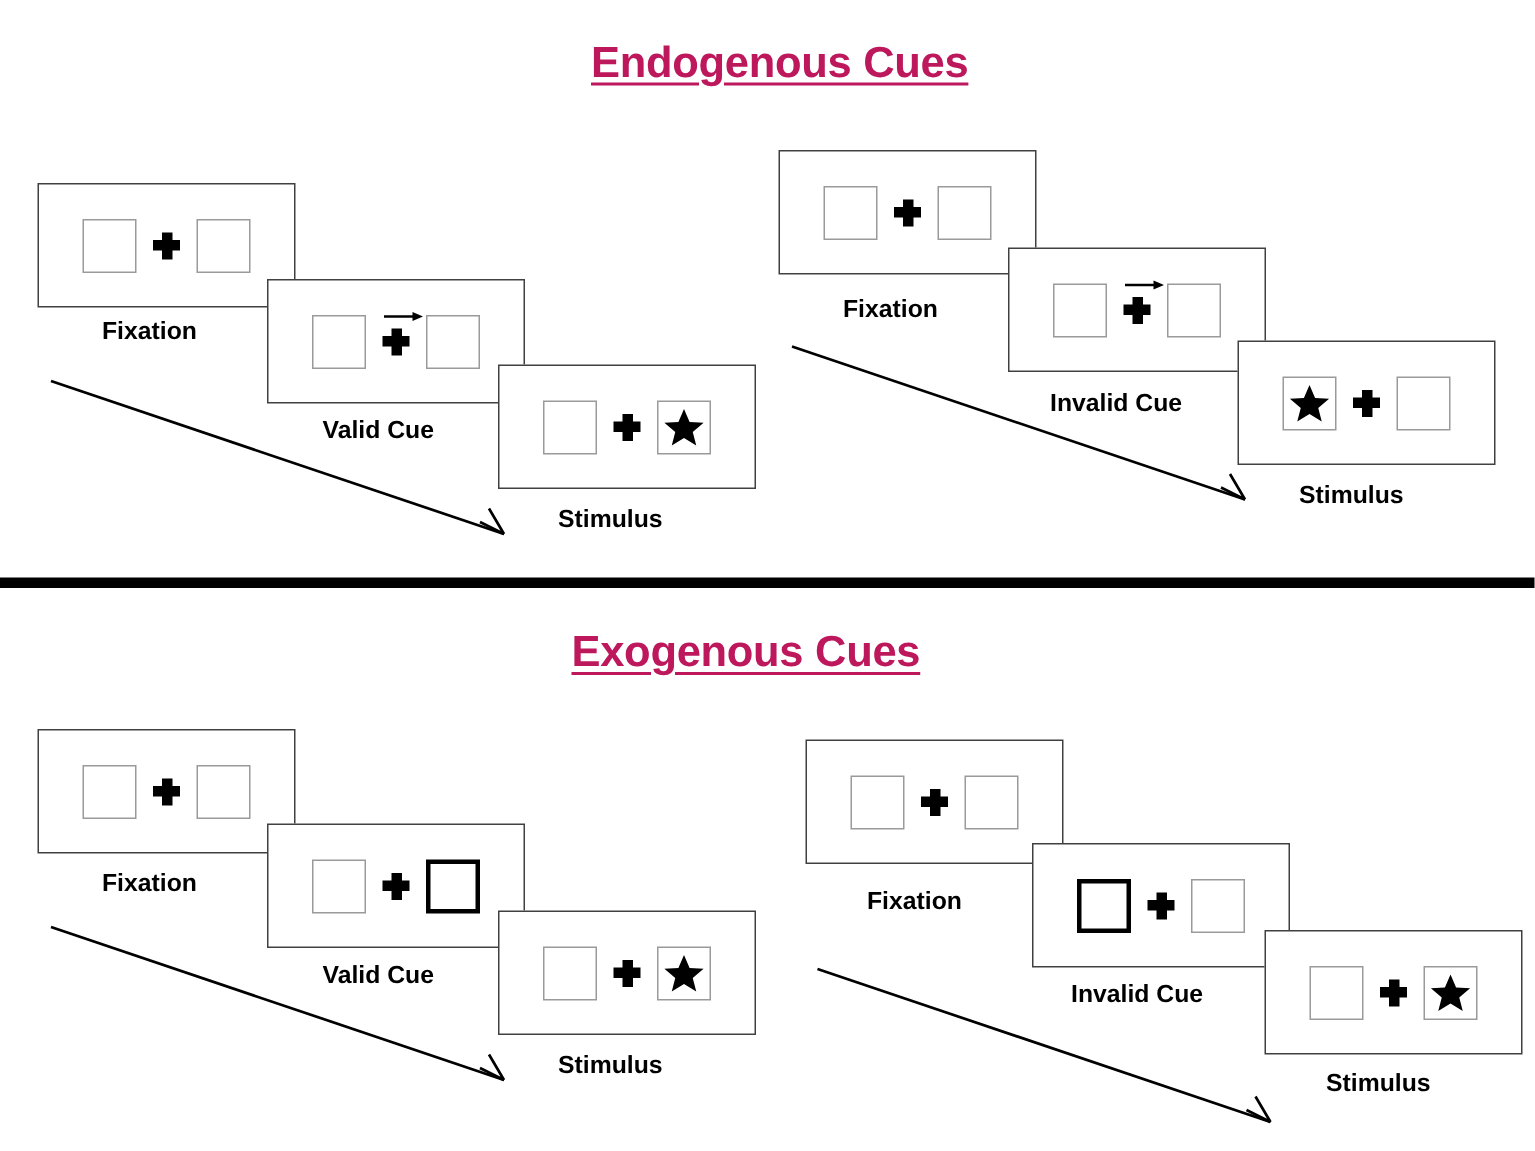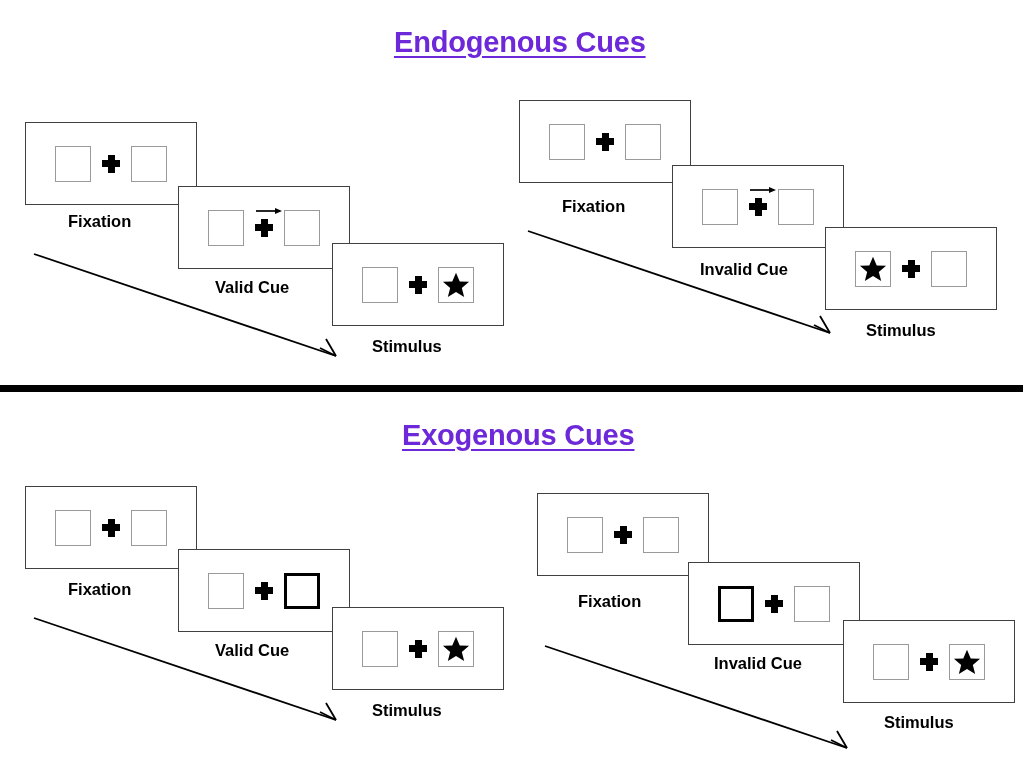--- a/index.html
+++ b/index.html
@@ -20,21 +20,21 @@
     left: 0; top: 0;
     width: 1023px;
     height: 767px;
   }
 
   
   .section-title {
     position: absolute;
     font-size: 29px;
     font-weight: bold;
-    color: #6d28d9;
+    color: #be185d;
     text-decoration: underline;
     text-underline-offset: 4px;
     white-space: nowrap;
     letter-spacing: -0.2px;
   }
 
   
   .divider {
     position: absolute;
     background: #000000;
@@ -244,21 +244,21 @@
       <div class="cross-slot">
         <div class="cross"></div>
       </div>
       <div class="tbox"></div>
     </div>
   </div>
   <div class="frame-label" style="left:866px; top:321px;">Stimulus</div>
 
   <div class="divider" style="left:0px; top:385px; width:1023px; height:7px;"></div>
 
-  <div class="section-title" style="left:402px; top:419px;text-align:center;">Exogenous Cues</div>
+  <div class="section-title" style="left:381px; top:419px;text-align:center;">Exogenous Cues</div>
 
   <div class="flow-arrow" style="left:30px; top:612px; width:316px; height:118px;">
     <svg viewBox="0 0 316 118" xmlns="http://www.w3.org/2000/svg">
       <line x1="4" y1="6" x2="306" y2="108" stroke="#000000" stroke-width="1.8"></line>
       <path d="M306 108 L290 100 M306 108 L296 91" stroke="#000000" stroke-width="1.8" fill="none"></path>
     </svg>
   </div>
 
   <div class="frame" style="left:25px; top:486px; width:172px; height:83px;">
     <div class="frame-row">

